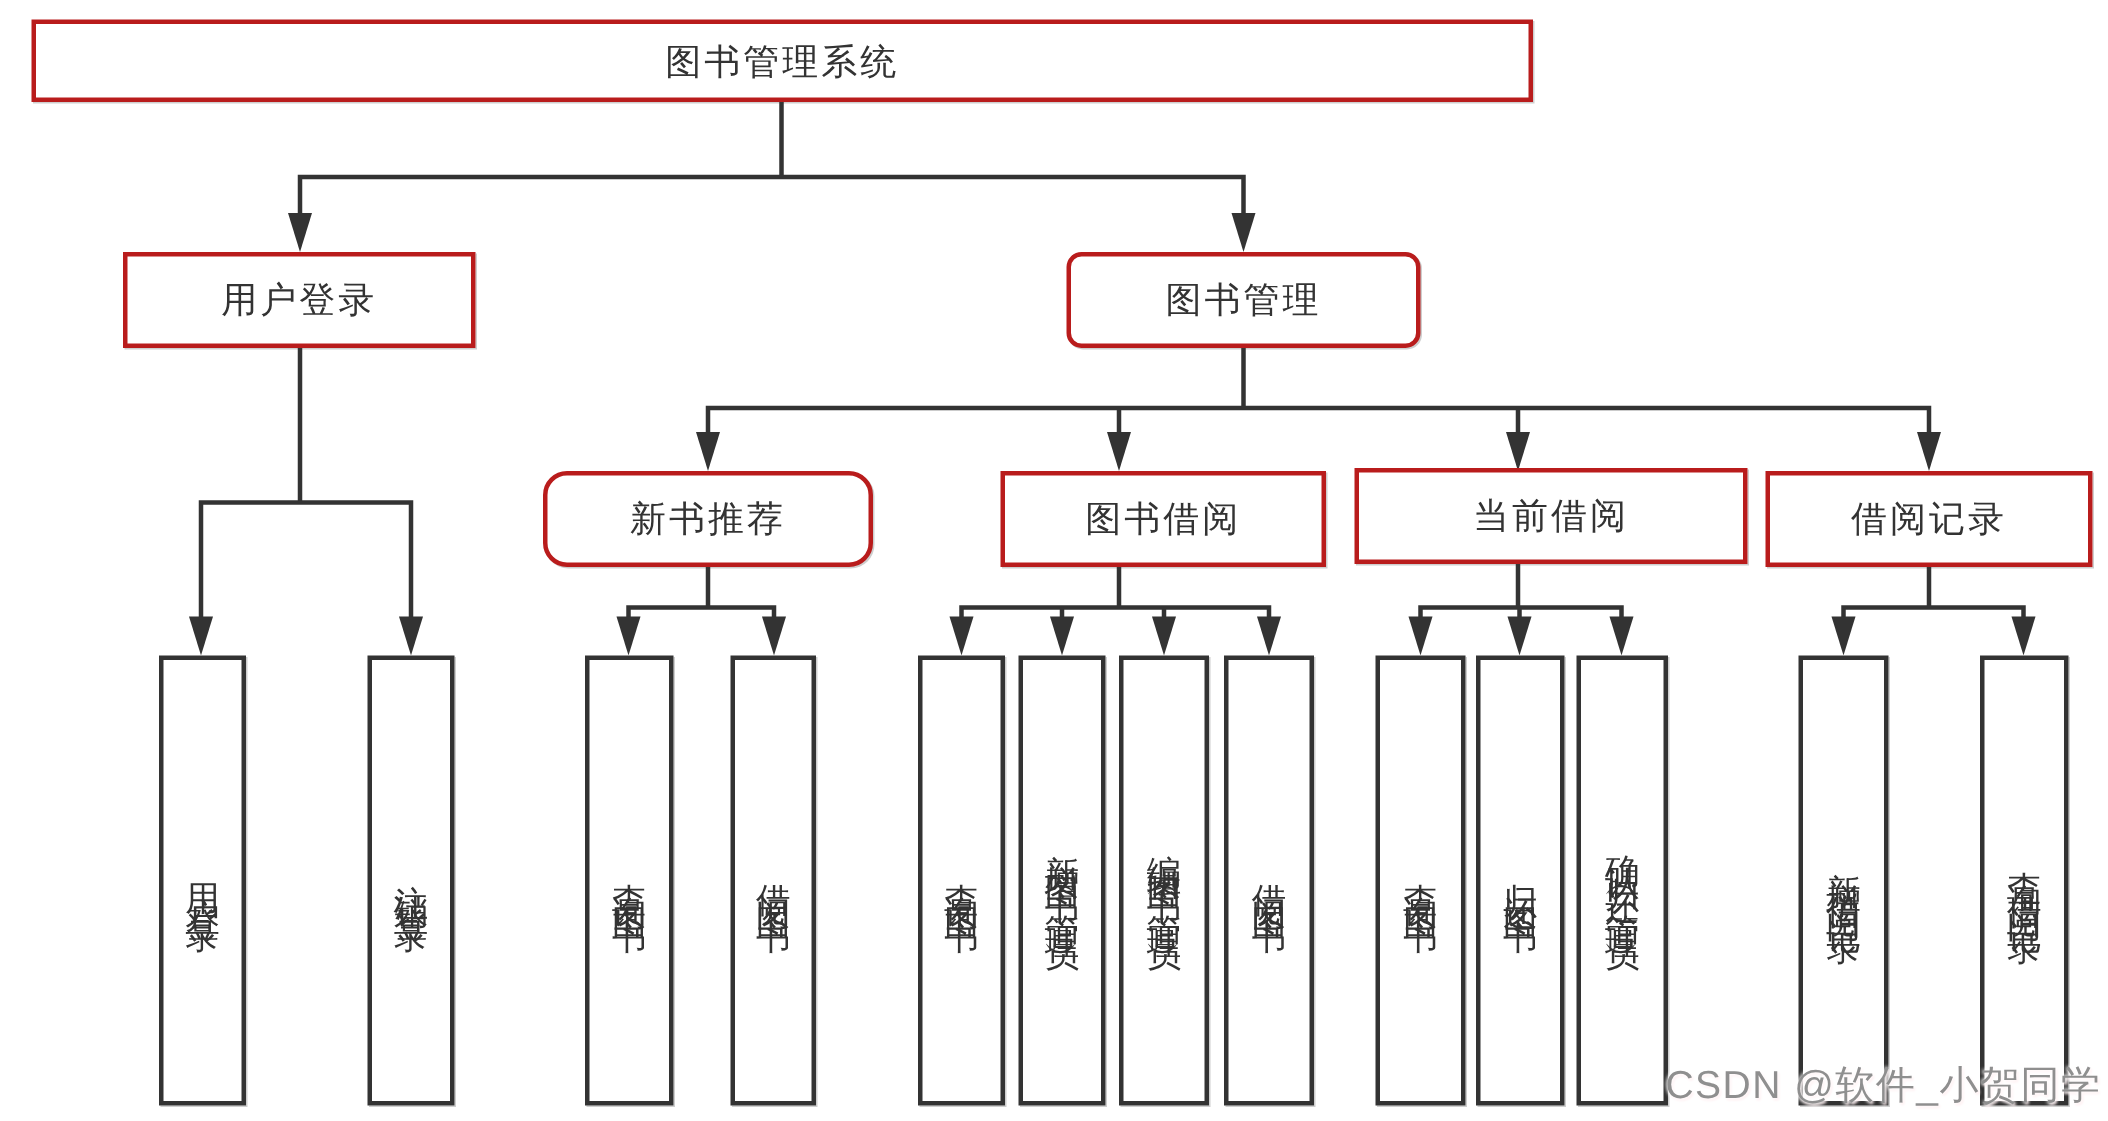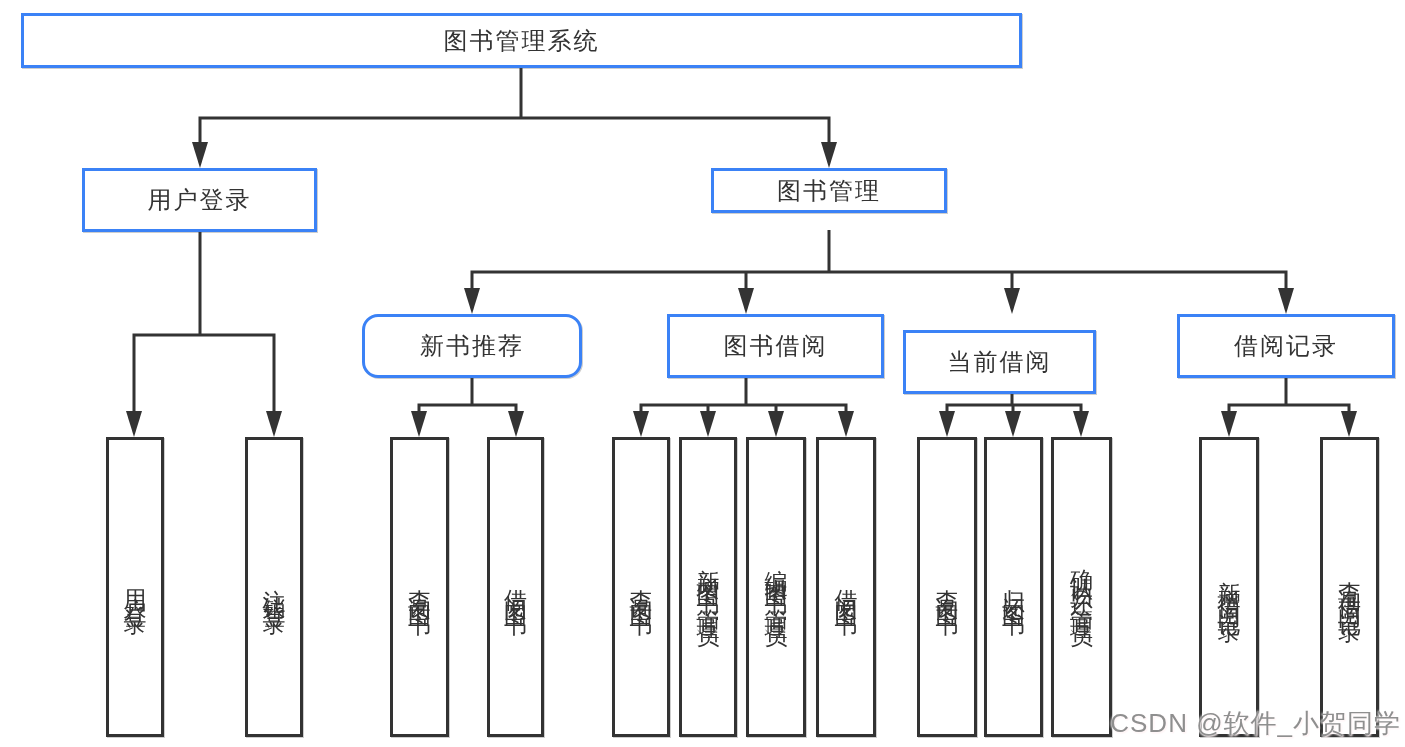--- a/index.html
+++ b/index.html
@@ -8,21 +8,21 @@
     position:relative;
     width:1405px;height:747px;
     background:#ffffff;
     overflow:hidden;
   }
   #wires{position:absolute;left:0;top:0;z-index:1;}
   .box{
     position:absolute;
     box-sizing:border-box;
     background:#ffffff;
-    border:3px solid #3b82f6;
+    border:3px solid #b91c1c;
     display:flex;align-items:center;justify-content:center;
     color:#333333;
     font-size:24px;
     letter-spacing:2px;
     z-index:2;
     box-shadow:1px 1px 0 rgba(60,60,60,.25);
   }
   .vbox{
     position:absolute;
     box-sizing:border-box;
@@ -97,31 +97,31 @@
     </g>
   </svg>
 
   <div class="box" style="left:21px;top:13px;width:1001px;height:55px;">
     <span>图书管理系统</span>
   </div>
 
   <div class="box" style="left:82px;top:168px;width:235px;height:64px;">
     <span>用户登录</span>
   </div>
-  <div class="box" style="left:711px;top:168px;width:236px;height:45px;">
+  <div class="box" style="left:711px;top:168px;width:236px;height:64px;border-radius:10px;">
     <span>图书管理</span>
   </div>
 
   <div class="box" style="left:362px;top:314px;width:220px;height:64px;border-radius:16px;">
     <span>新书推荐</span>
   </div>
   <div class="box" style="left:667px;top:314px;width:217px;height:64px;">
     <span>图书借阅</span>
   </div>
-  <div class="box" style="left:903px;top:330px;width:193px;height:64px;">
+  <div class="box" style="left:903px;top:312px;width:262px;height:64px;">
     <span>当前借阅</span>
   </div>
   <div class="box" style="left:1177px;top:314px;width:218px;height:64px;">
     <span>借阅记录</span>
   </div>
 
   <div class="vbox" style="left:106px;top:437px;width:58px;height:300px;">
     <span class="vtext">用户登录</span>
   </div>
   <div class="vbox" style="left:245px;top:437px;width:58px;height:300px;">

